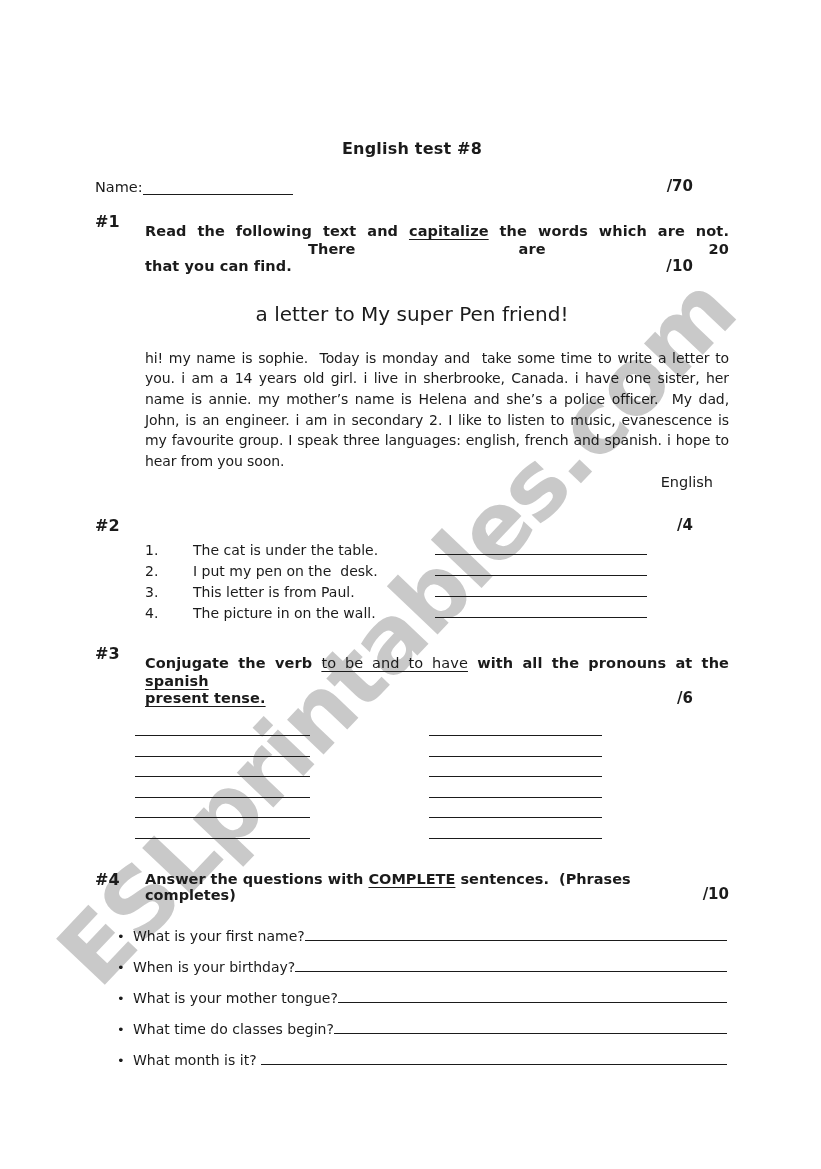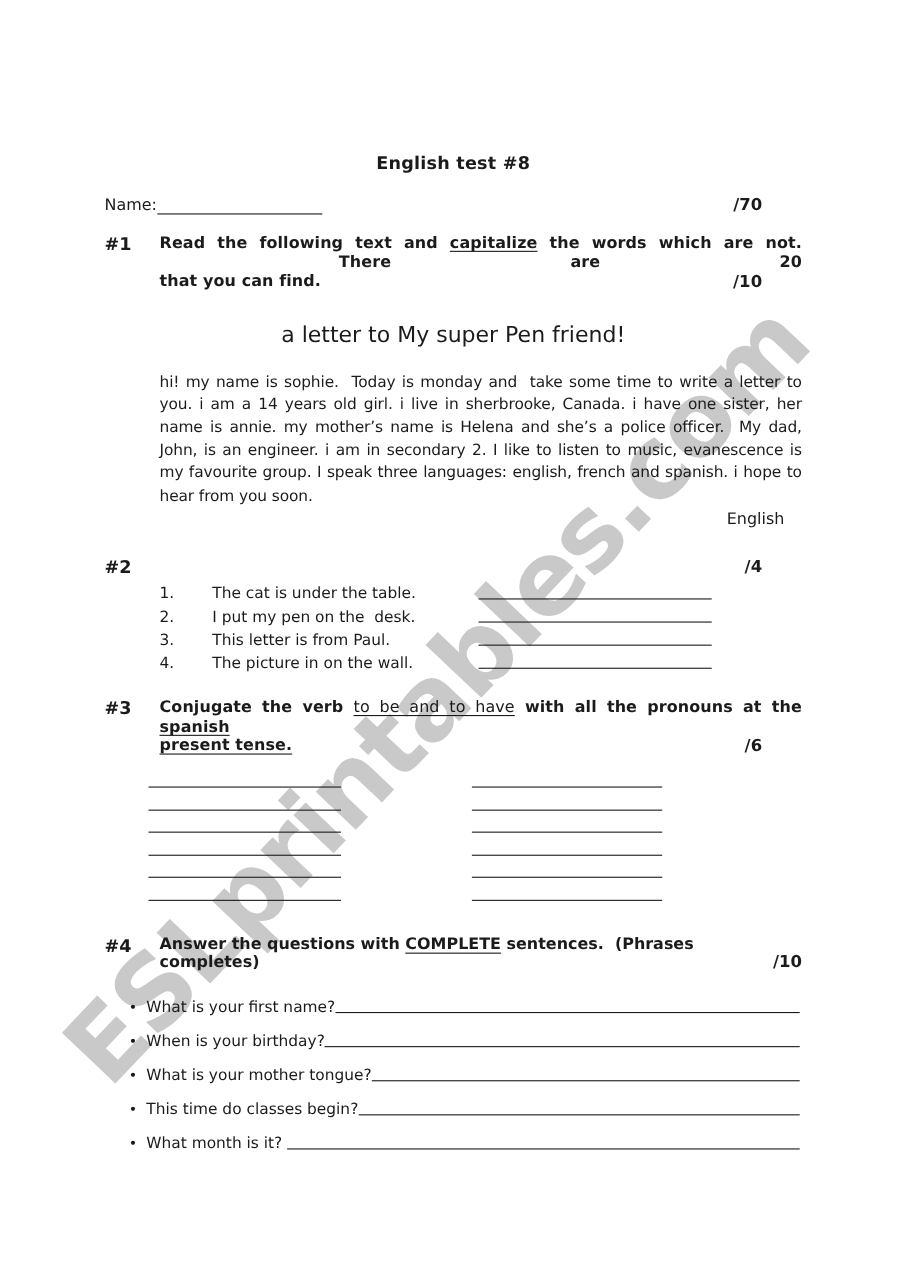--- a/index.html
+++ b/index.html
@@ -50,21 +50,21 @@
   .name-line{
     display:inline-block;width:150px;height:13px;
     border-bottom:1.4px solid #1b1b1b;
   }
   .score{font-weight:700;font-size:15px;}
   .score-right{margin-left:auto;margin-right:36px;}
   .sec{display:flex;}
   .sec-num{width:50px;font-weight:700;font-size:16px;line-height:17.5px;flex:none;}
   .sec-body{flex:1;min-width:0;}
   .sec-head{font-weight:700;font-size:14.5px;line-height:17.5px;letter-spacing:0.1px;}
-  .jline{display:block;text-align:justify;text-align-last:justify;}
+  .jline{display:block;text-align:justify;text-align-last:justify;margin-top:10px;}
   .hline2{display:flex;align-items:flex-start;}
   .u{text-decoration:underline;text-underline-offset:3px;text-decoration-thickness:1.4px;}
   .nb{font-weight:400;}
   .sec1{margin-top:18px;}
   .letter-title{
     margin-top:26px;
     text-align:center;
     font-size:20px;
   }
   .letter-body{
@@ -254,21 +254,21 @@
         <span class="q-text">When is your birthday?</span>
         <span class="q-line"></span>
       </div>
       <div class="q-row">
         <span class="bullet">•</span>
         <span class="q-text">What is your mother tongue?</span>
         <span class="q-line"></span>
       </div>
       <div class="q-row">
         <span class="bullet">•</span>
-        <span class="q-text">This time do classes begin?</span>
+        <span class="q-text">What time do classes begin?</span>
         <span class="q-line"></span>
       </div>
       <div class="q-row">
         <span class="bullet">•</span>
         <span class="q-text">What month is it? </span>
         <span class="q-line"></span>
       </div>
     </div>
 
   </div>

